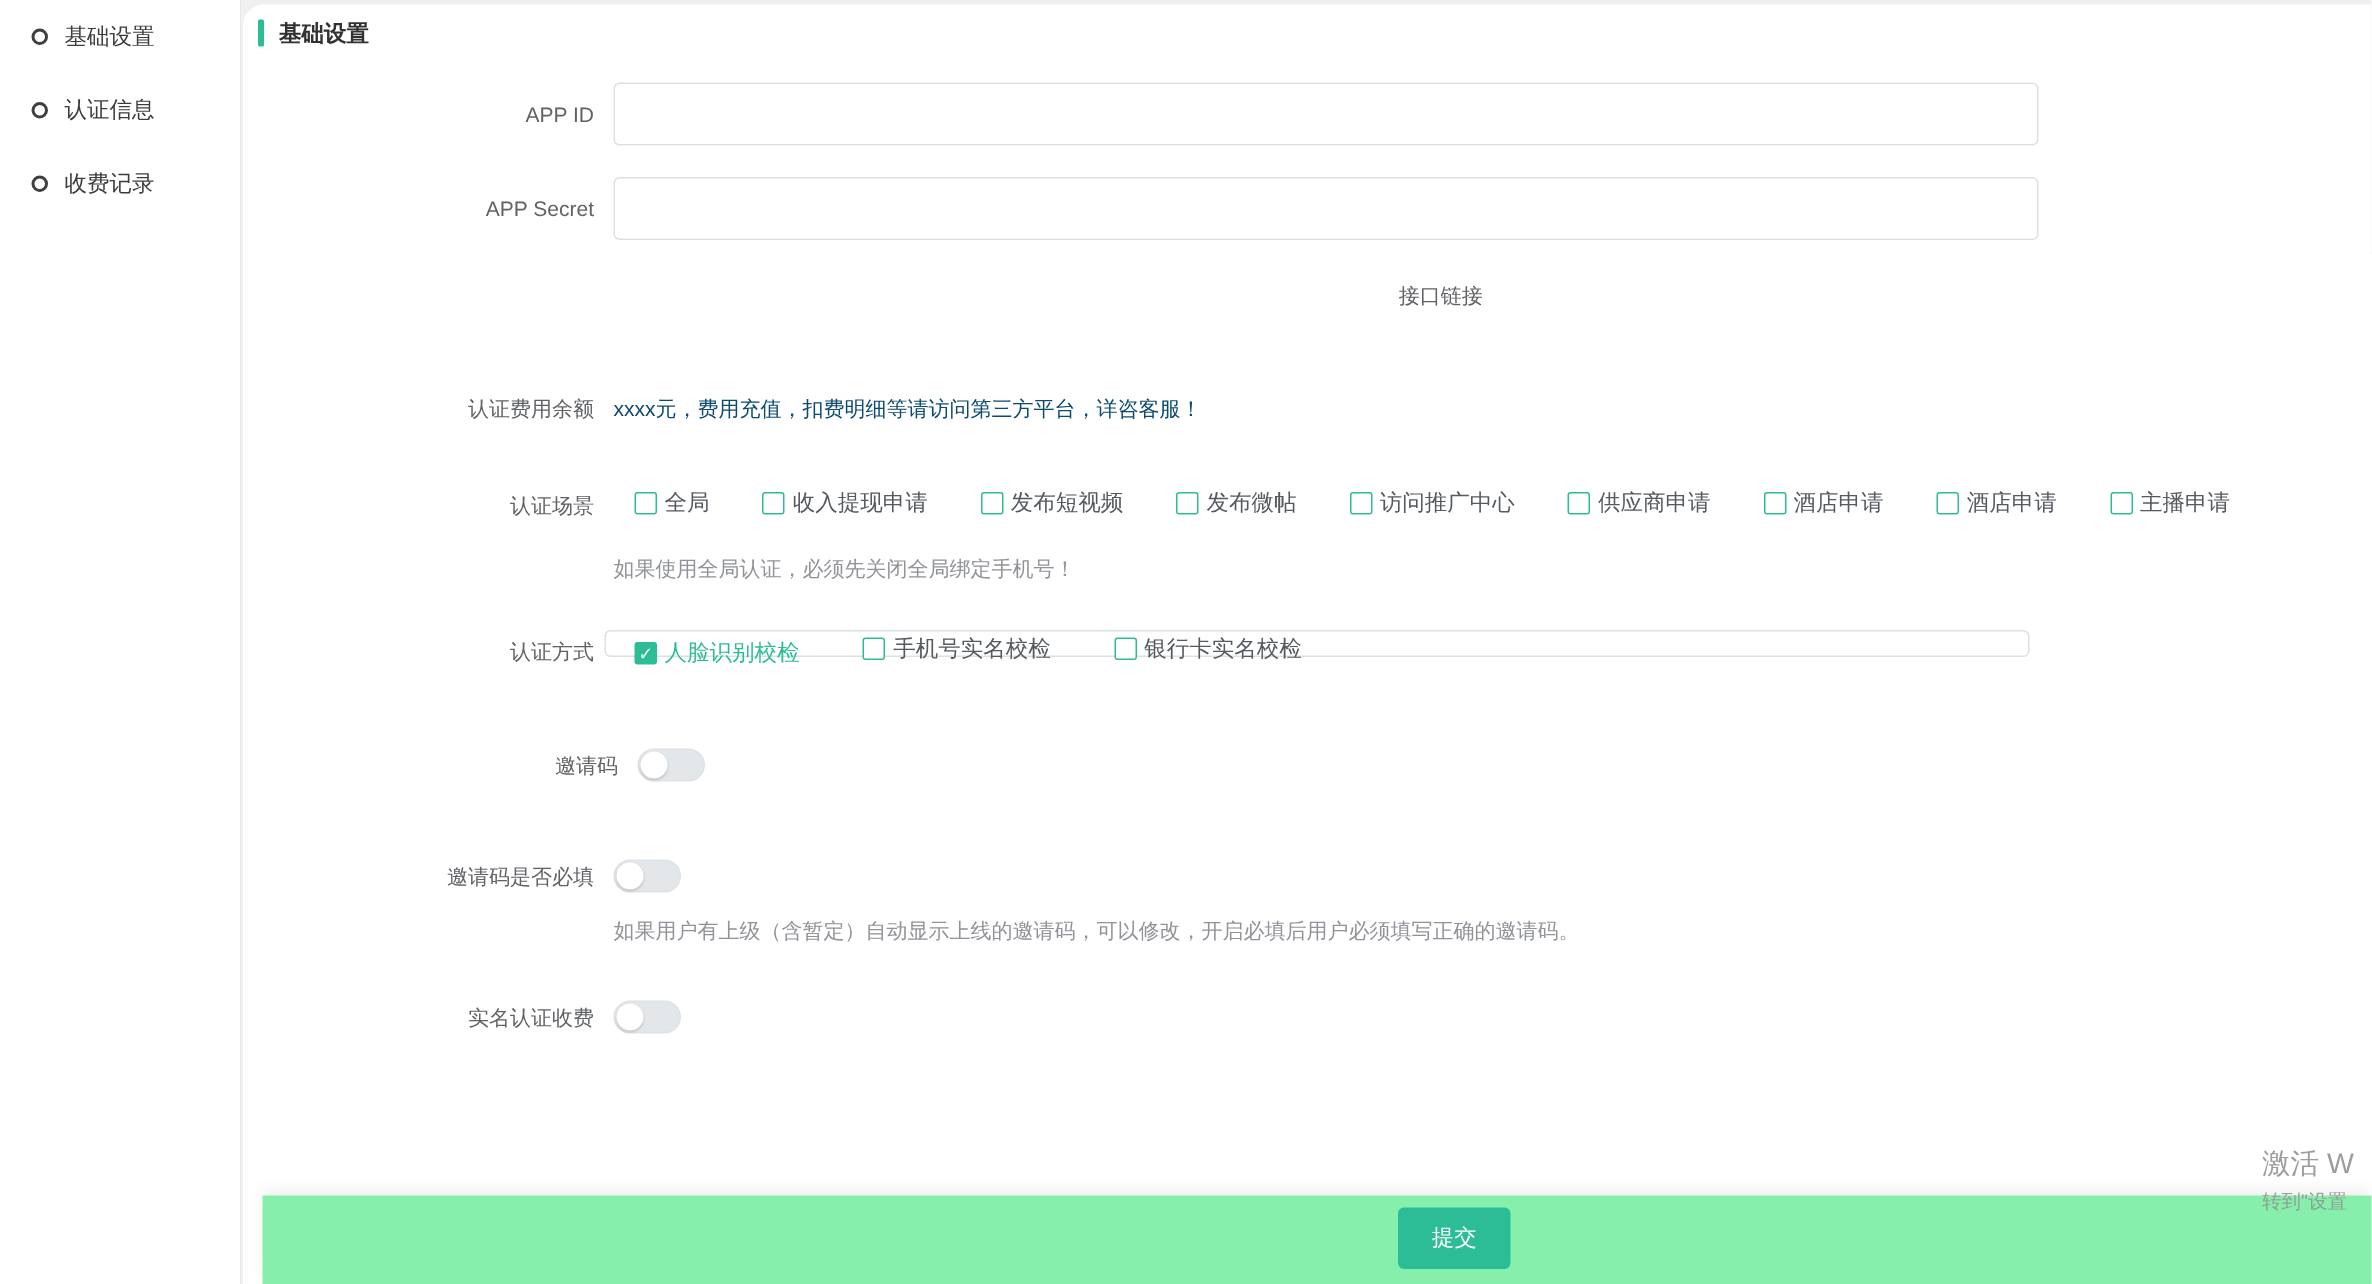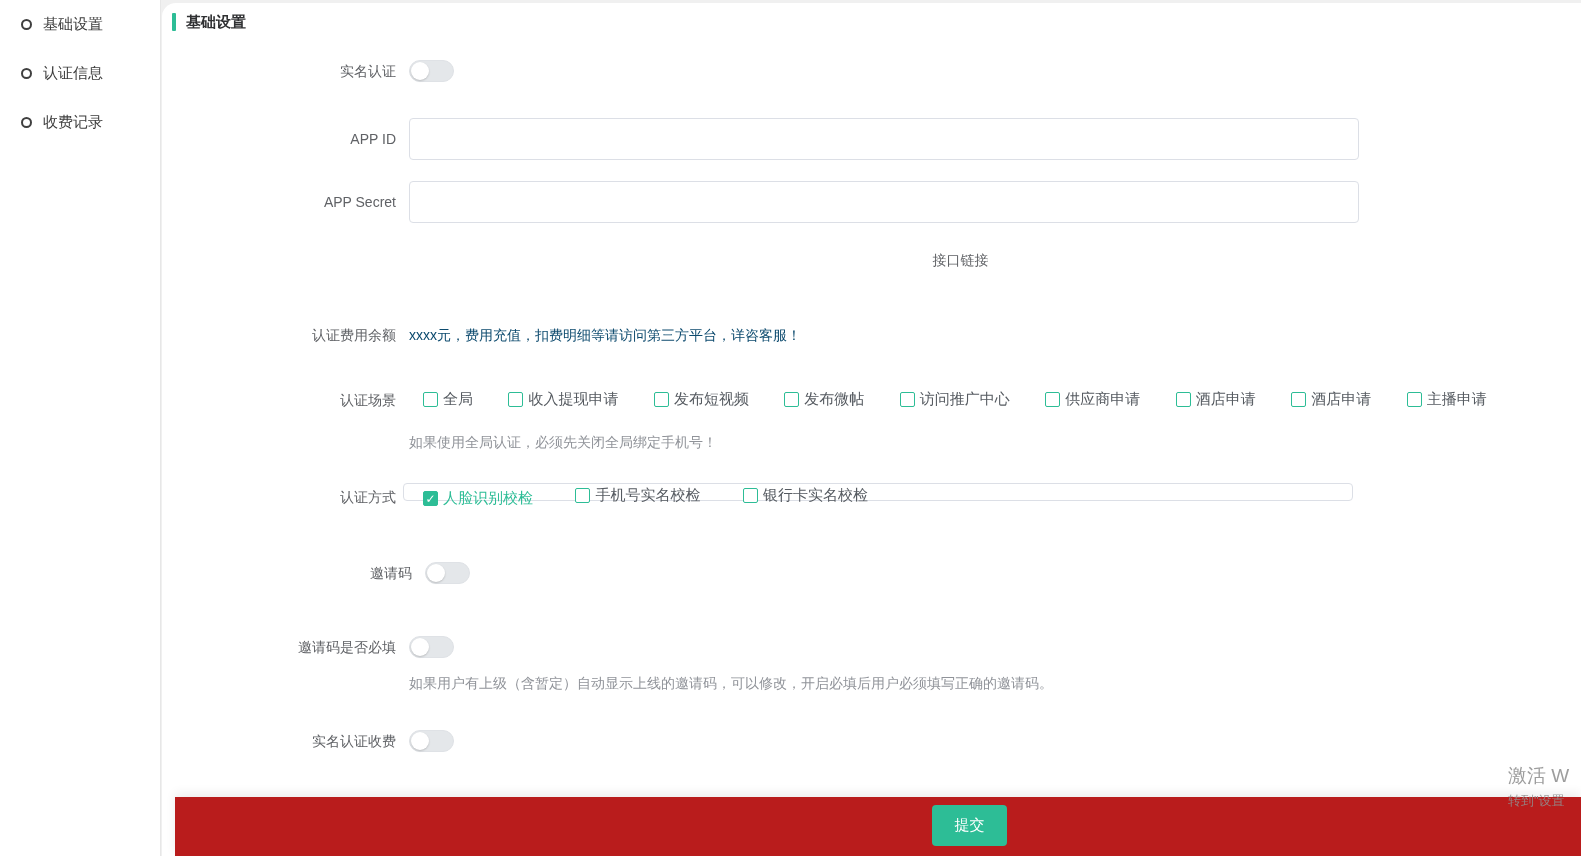--- a/index.html
+++ b/index.html
@@ -97,21 +97,21 @@
   .cb-box.checked { background: var(--accent); }
   .cb-box.checked::after {
     content: "✓"; color: #ffffff; font-size: 12px; font-weight: bold; line-height: 1;
   }
   .cb-label { font-size: 15px; color: #555a60; }
   .cb-item.checked-item .cb-label { color: var(--accent); }
 
   
   .footer-bar {
     position: fixed; left: 175px; right: 0; bottom: 0; height: 59px;
-    background: #b91c1c; z-index: 50;
+    background: #86efac; z-index: 50;
     box-shadow: 0 -4px 10px rgba(0,0,0,0.07);
   }
   .submit-btn {
     position: absolute; left: 757px; top: 8px;
     width: 75px; height: 41px;
     background: var(--accent); color: #ffffff;
     border: none; border-radius: 4px;
     font-size: 15px; cursor: pointer;
     font-family: "Liberation Sans", "DejaVu Sans", sans-serif;
   }
@@ -144,26 +144,20 @@
   </div>
 </nav>
 
 <main class="content">
 
   <div class="page-title-row">
     <span class="title-bar"></span>
     <span class="page-title">基础设置</span>
   </div>
 
-  <div class="form-row row-toggle r1">
-    <span class="form-label">实名认证</span>
-    <span class="ctrl toggle">
-        <span class="knob"></span>
-      </span>
-  </div>
 
   <div class="form-row row-input">
     <span class="form-label">APP ID</span>
     <input class="ctrl text-input" type="text" value="" style="">
   </div>
 
   <div class="form-row row-input">
     <span class="form-label">APP Secret</span>
     <input class="ctrl text-input" type="text" value="" style="">
   </div>

